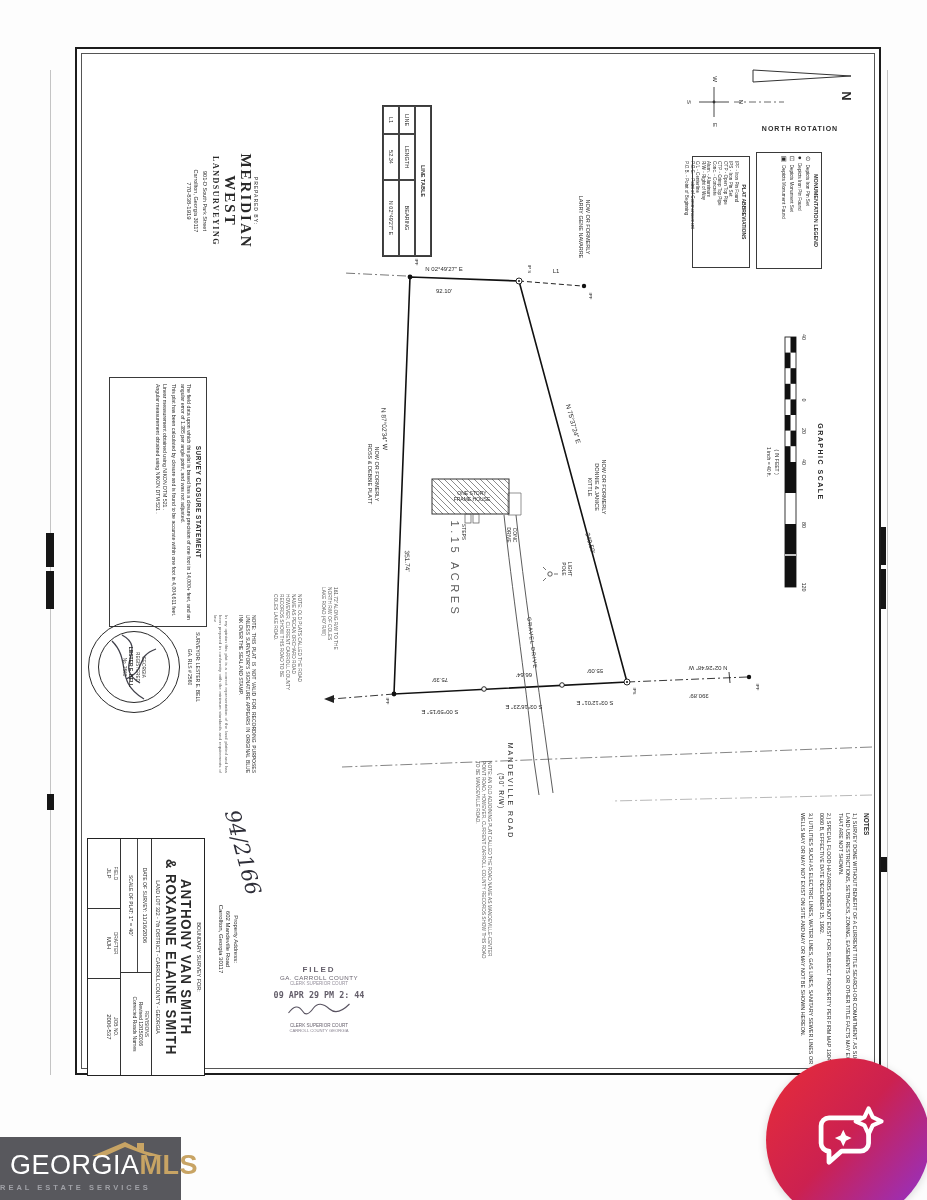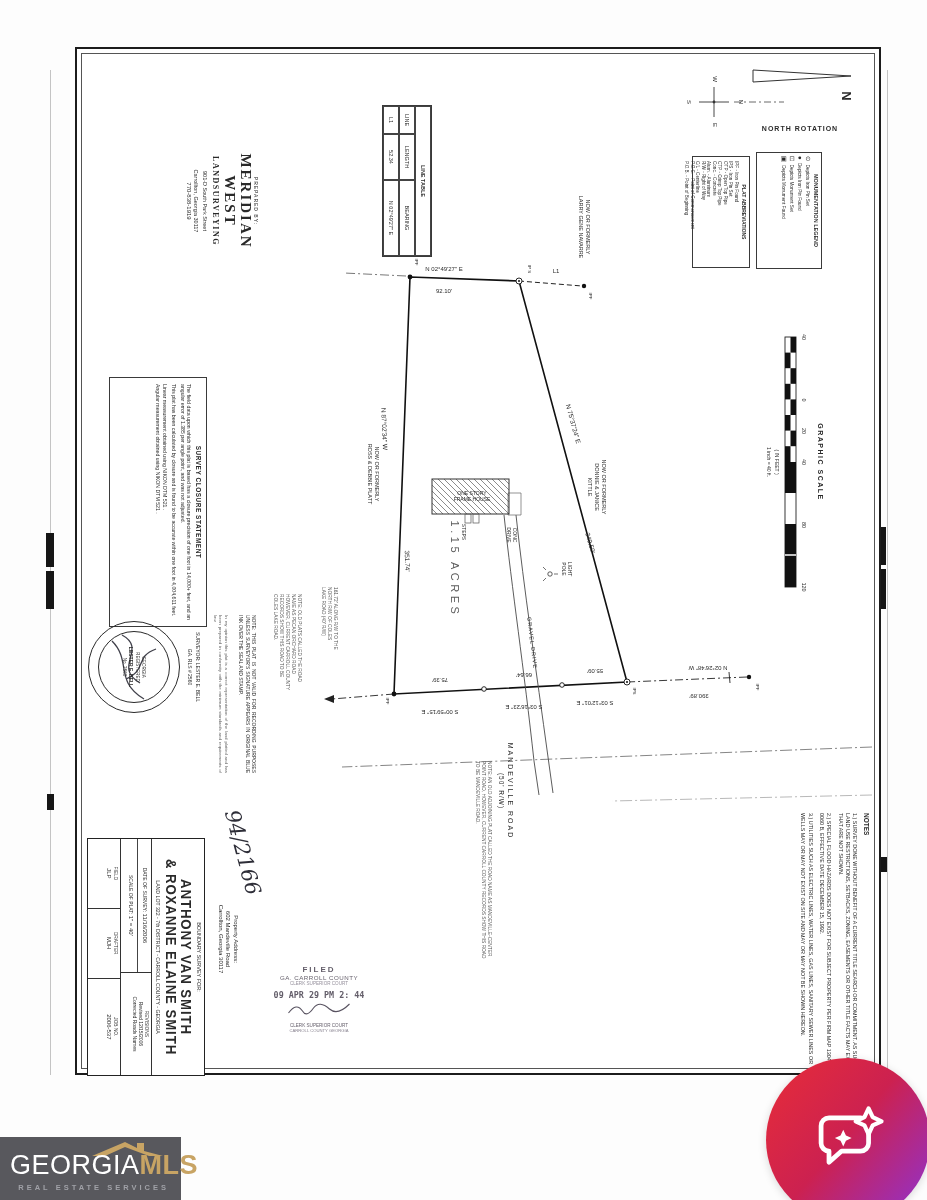--- a/index.html
+++ b/index.html
@@ -78,21 +78,21 @@
         transform:rotate(-15deg);transform-origin:left top}
   
   .notesblk{font-size:5.4px;line-height:1.35}
   .notesblk .ti{font-size:6.5px;font-weight:bold;margin-bottom:3px}
   .notesblk p{margin:0 0 4px}
   
   .brand{position:absolute;left:0;top:1137px;width:181px;height:63px;background:#58585d}
   .brand .row{position:absolute;left:10px;top:13px;display:flex;align-items:baseline}
   .brand .g{color:#fff;font-size:27px;font-weight:400;letter-spacing:0.5px}
   .brand .m{color:#c8a464;font-size:27px;font-weight:600;letter-spacing:0.5px}
-  .brand .tag{position:absolute;left:0;right:12px;top:46px;text-align:right;color:#a0a1a7;
+  .brand .tag{position:absolute;left:0;right:0;top:46px;text-align:left;color:#a0a1a7;
               font-size:7.5px;letter-spacing:3px;font-weight:bold}
   .brand svg.roof{position:absolute;left:92px;top:3px}
   
   .badge{position:absolute;left:766px;top:1058px;width:164px;height:164px;border-radius:50%;
          background:linear-gradient(130deg,#e32b3c 8%,#cc2150 48%,#8d33d4 100%);
          display:flex;align-items:center;justify-content:center;box-shadow:0 2px 8px rgba(0,0,0,0.15)}
 </style>
 </head>
 <body>
 

